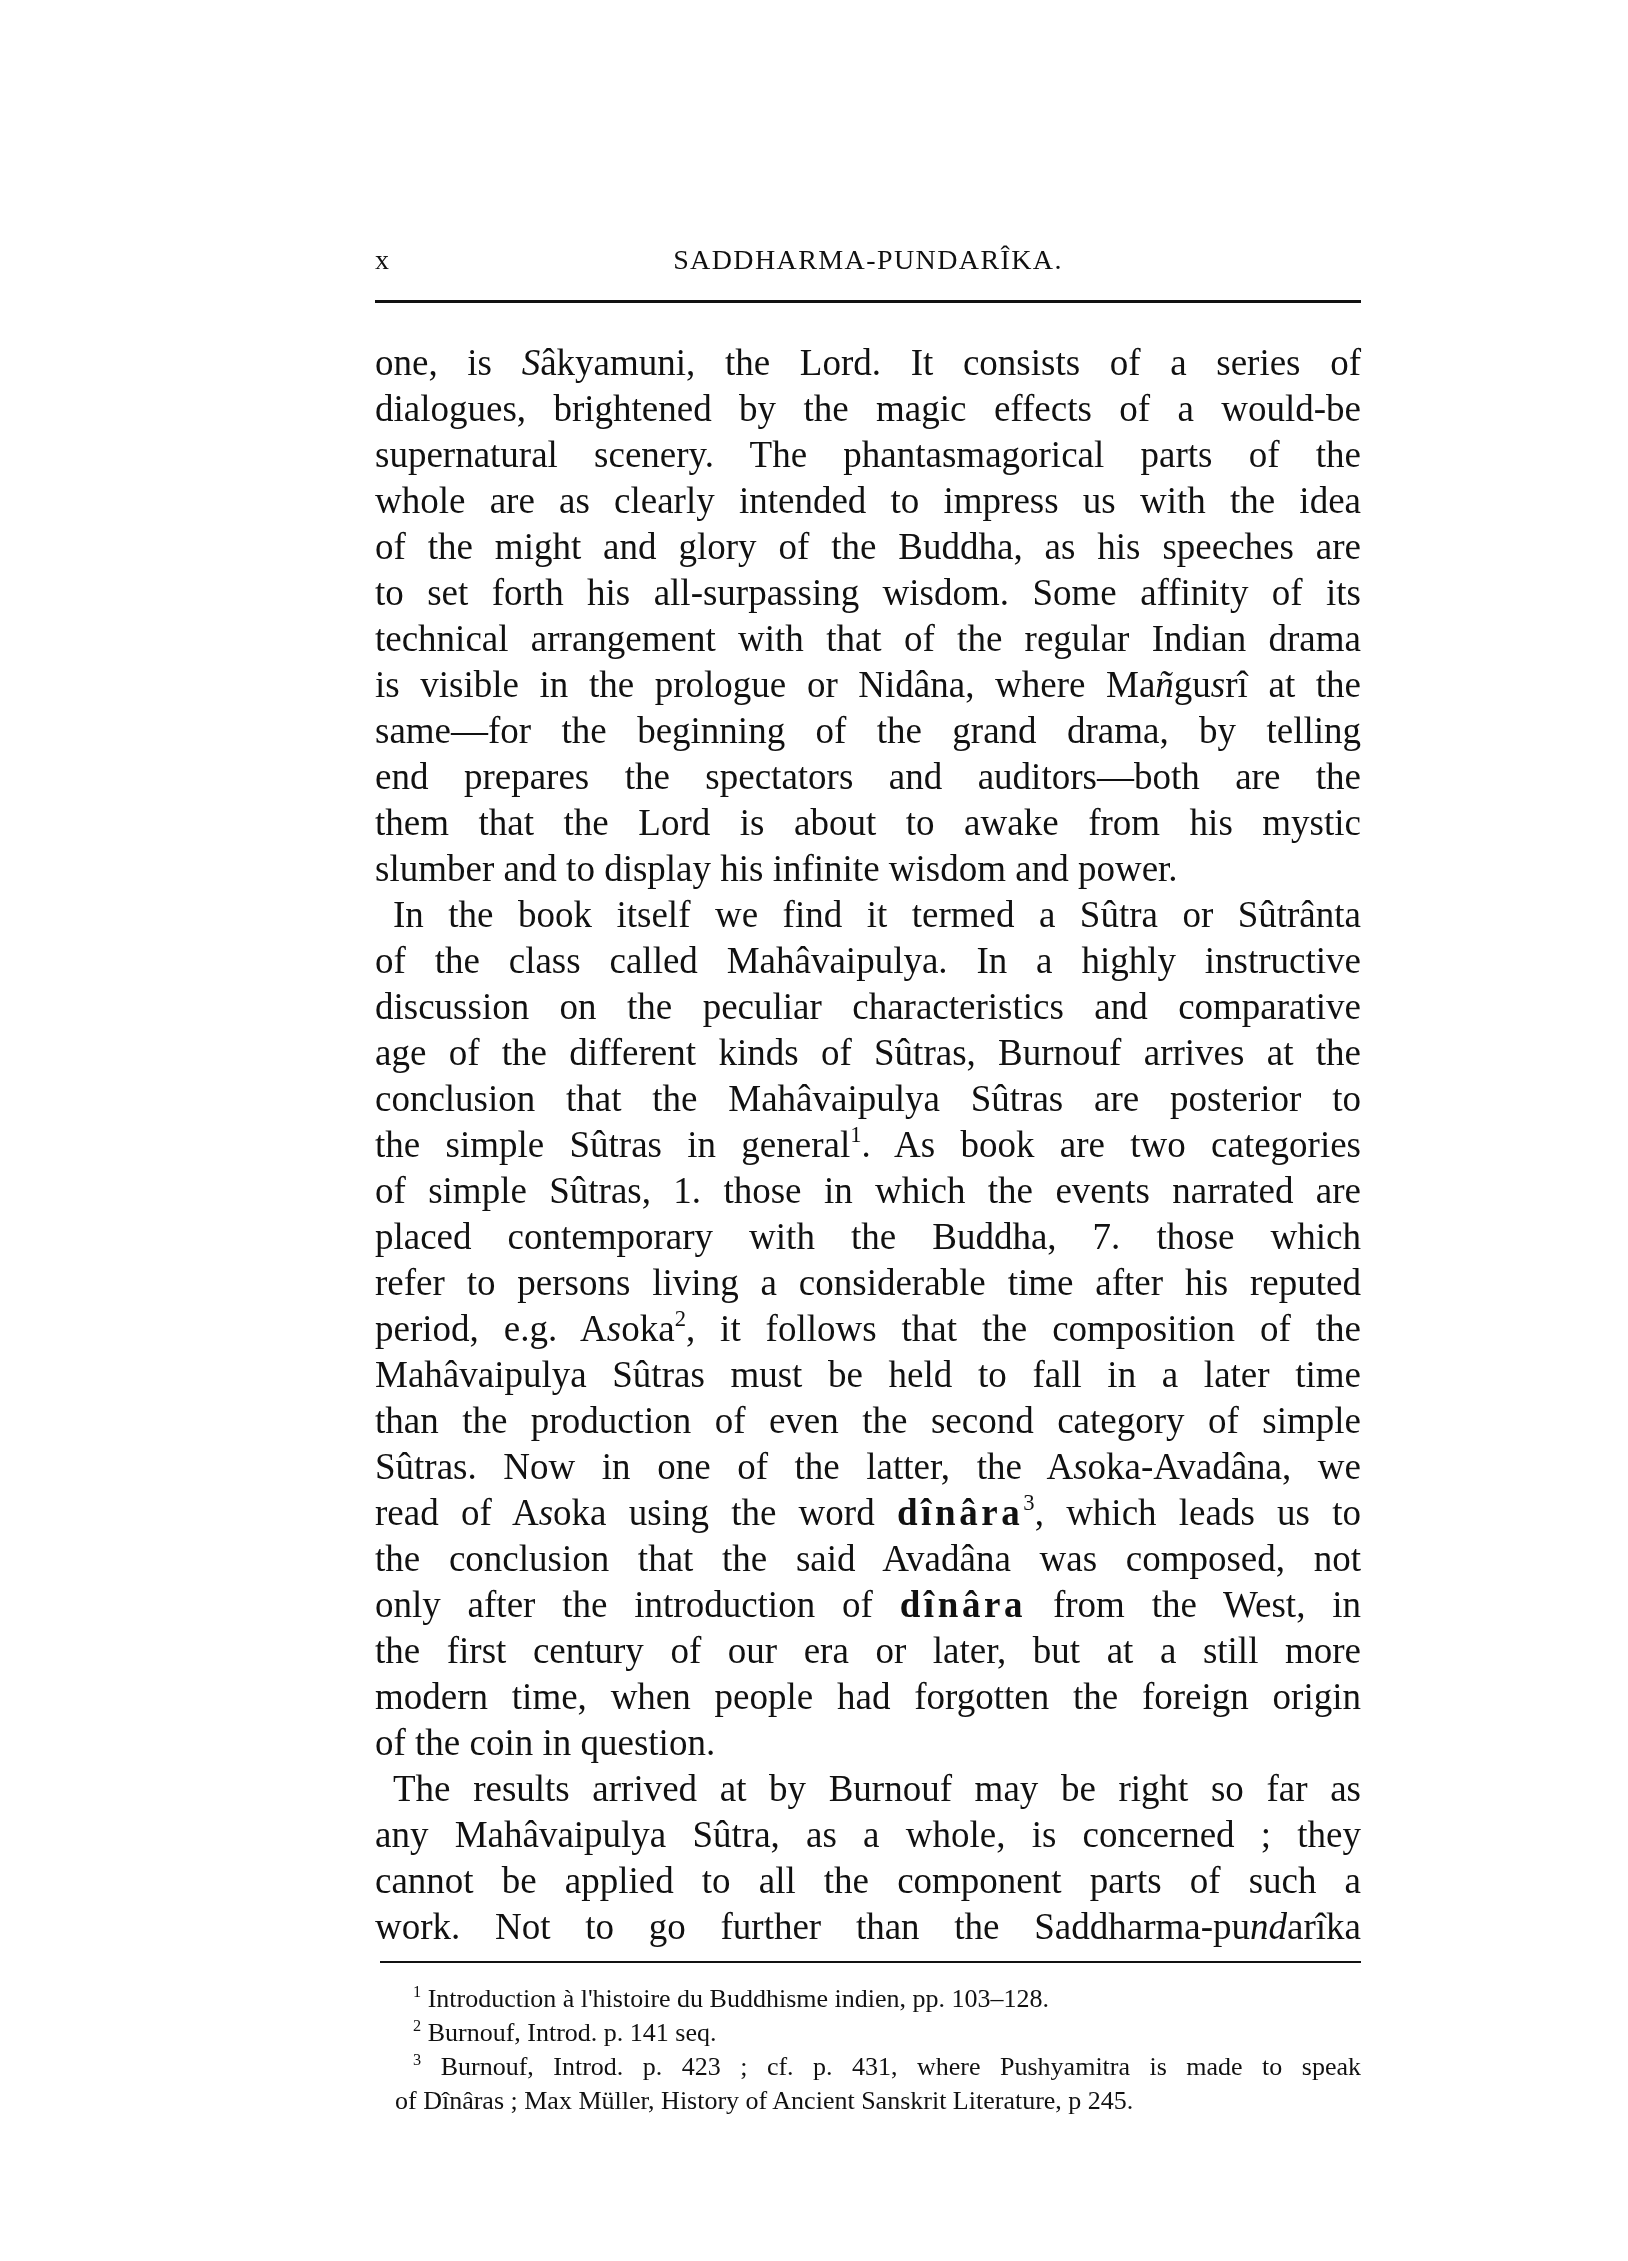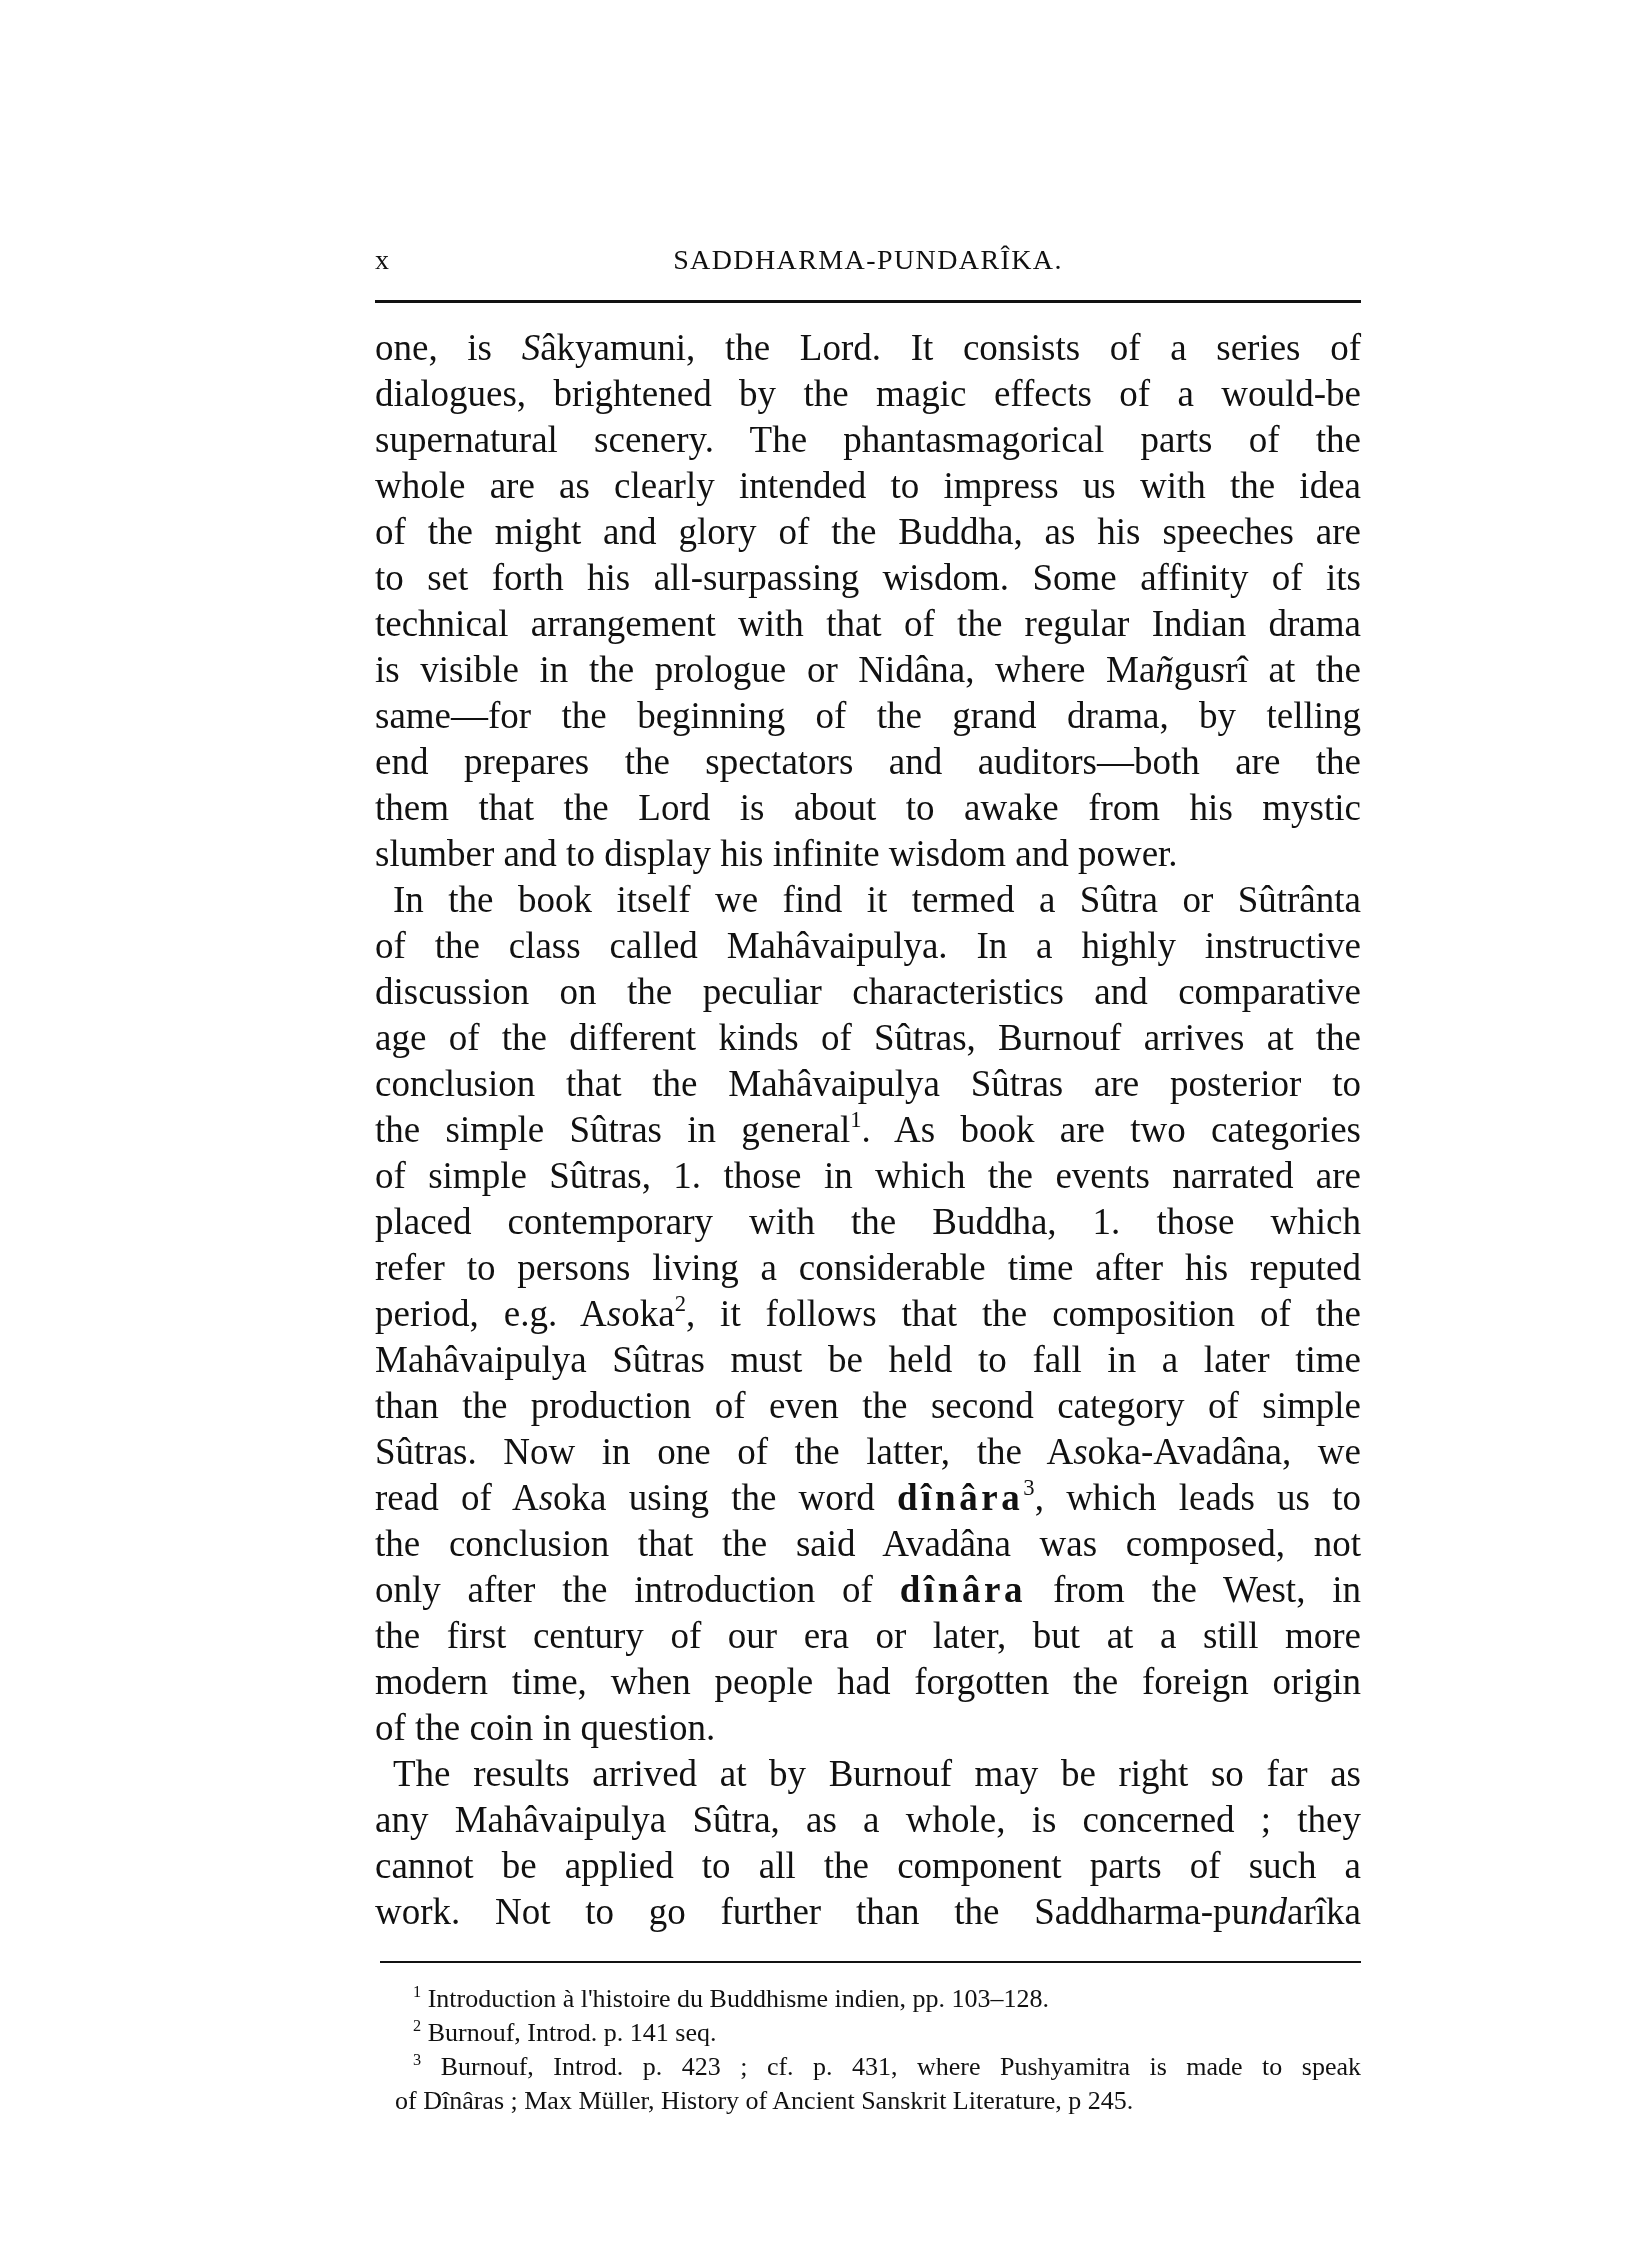--- a/index.html
+++ b/index.html
@@ -1,21 +1,21 @@
 <!DOCTYPE html>
 <html style="font-size:7.2px"><head>
 <meta charset="utf-8">
 <style>
   html, body { margin:0; padding:0; background:#ffffff; }
   body { width:1628px; height:2442px; position:relative; overflow:hidden; color:#111; font-family:"Liberation Serif","DejaVu Serif",serif; }
   .header { position:absolute; left:375px; top:244px; width:986px; height:41px; font-size:28px; letter-spacing:1.4px; }
   .header .pno { position:absolute; left:0; top:0; }
   .header .title { position:absolute; left:0; width:986px; text-align:center; top:0; }
   .rule-top { position:absolute; left:375px; top:300px; width:986px; height:2.7px; background:#111; }
-  .body { position:absolute; left:375px; top:325px; width:986px; font-size:37px; line-height:46px; }
+  .body { position:absolute; left:375px; top:340px; width:986px; font-size:37px; line-height:46px; }
   .line { display:block; text-align:justify; text-align-last:justify; white-space:nowrap; height:46px; overflow:visible; }
   .line.last { text-align-last:left; }
   .line.indent { padding-left:18px; }
   .spaced { letter-spacing:3.6px;font-weight:bold; }
   sup { font-size:22.6px; line-height:0; vertical-align:15.4px; }
   .rule-foot { position:absolute; left:380px; top:1961px; width:981px; height:2.3px; background:#111; }
   .notes { position:absolute; left:375px; top:1982px; width:986px; font-size:26px; line-height:34px; }
   .note { display:block; white-space:nowrap; height:34px;margin-left:20px; }
   .note.indent { padding-left:18px; }
   .note.just { text-align:justify; text-align-last:justify; }
@@ -44,21 +44,21 @@
   <span class="line">end prepares the spectators and auditors—both are the</span>
   <span class="line">them that the Lord is about to awake from his mystic</span>
   <span class="line last">slumber and to display his infinite wisdom and power.</span>
   <span class="line indent">In the book itself we find it termed a Sûtra or Sûtrânta</span>
   <span class="line">of the class called Mahâvaipulya.  In a highly instructive</span>
   <span class="line">discussion on the peculiar characteristics and comparative</span>
   <span class="line">age of the different kinds of Sûtras, Burnouf arrives at the</span>
   <span class="line">conclusion that the Mahâvaipulya Sûtras are posterior to</span>
   <span class="line"><span>the simple Sûtras in general</span><sup>1</sup><span>.  As book are two categories</span></span>
   <span class="line">of simple Sûtras, 1. those in which the events narrated are</span>
-  <span class="line">placed contemporary with the Buddha, 1. those which</span>
+  <span class="line">placed contemporary with the Buddha, 7. those which</span>
   <span class="line">refer to persons living a considerable time after his reputed</span>
   <span class="line"><span>period, e.g. A</span><i>s</i><span>oka</span><sup>2</sup><span>, it follows that the composition of the</span></span>
   <span class="line">Mahâvaipulya Sûtras must be held to fall in a later time</span>
   <span class="line">than the production of even the second category of simple</span>
   <span class="line"><span>Sûtras.  Now in one of the latter, the A</span><i>s</i><span>oka-Avadâna, we</span></span>
   <span class="line"><span>read of A</span><i>s</i><span>oka using the word </span><span class="spaced">dînâra</span><sup>3</sup><span>, which leads us to</span></span>
   <span class="line">the conclusion that the said Avadâna was composed, not</span>
   <span class="line"><span>only after the introduction of </span><span class="spaced">dînâra</span><span> from the West, in</span></span>
   <span class="line">the first century of our era or later, but at a still more</span>
   <span class="line">modern time, when people had forgotten the foreign origin</span>

